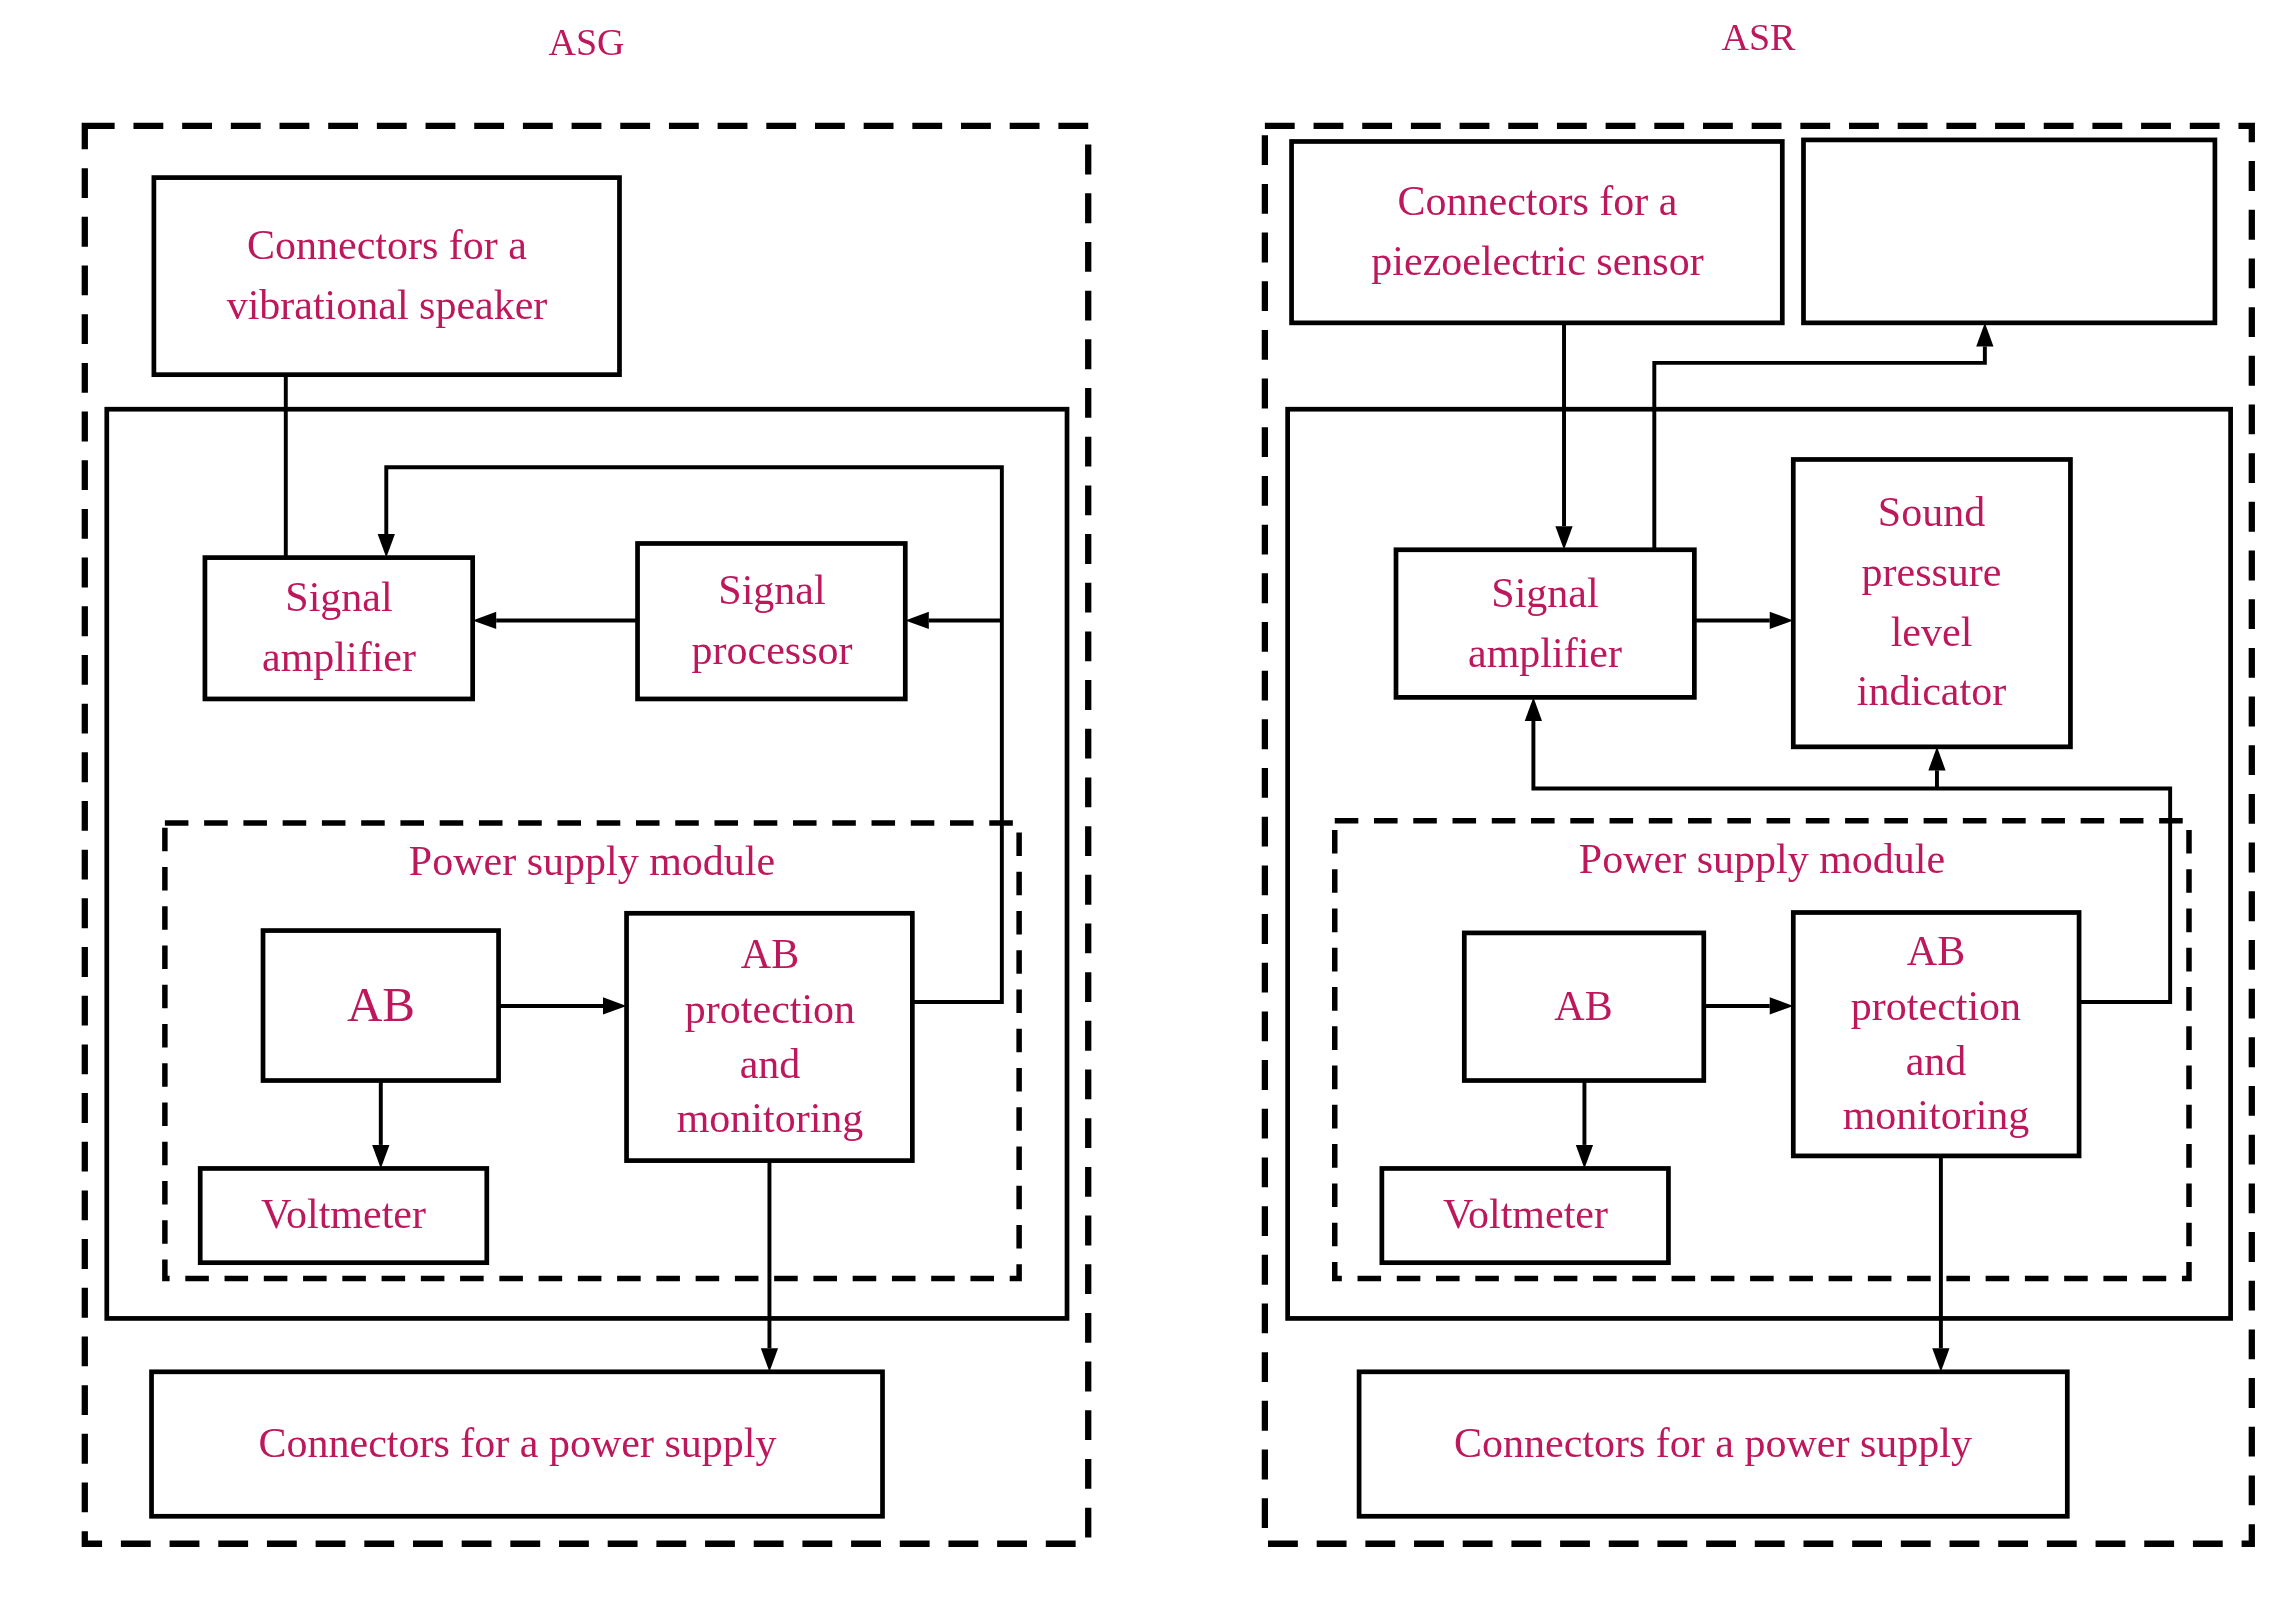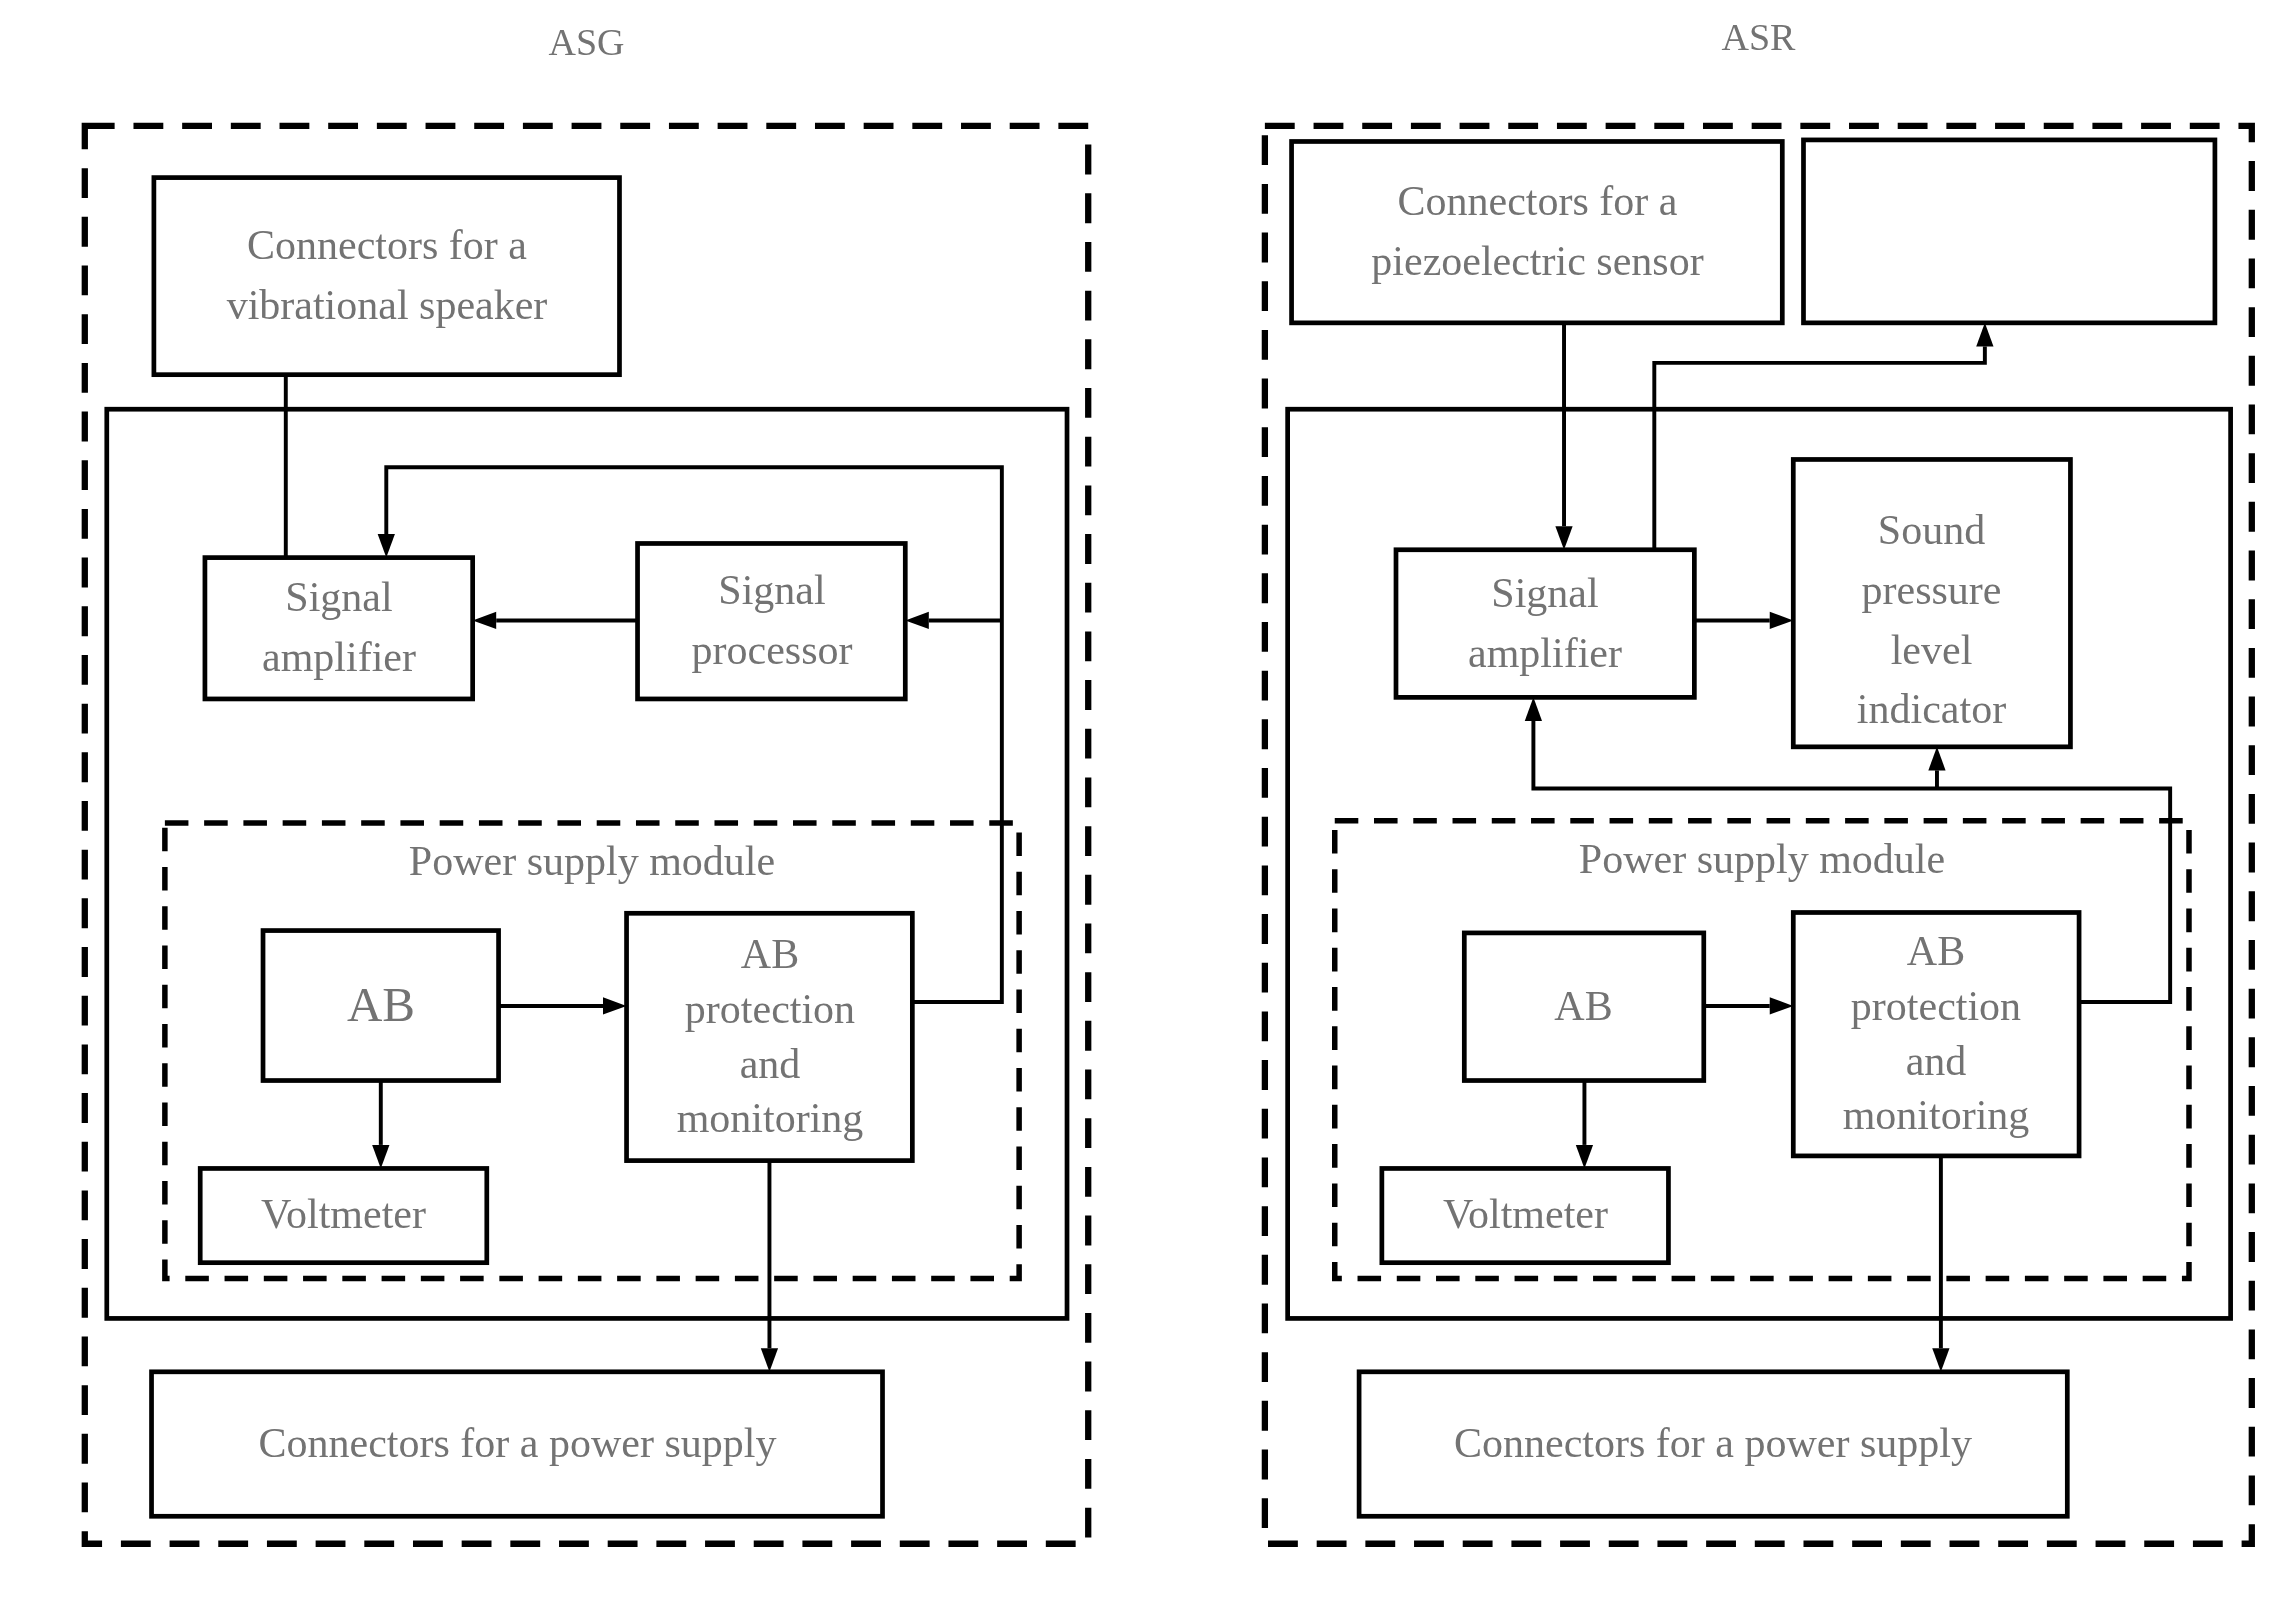--- a/index.html
+++ b/index.html
@@ -10,21 +10,21 @@
     overflow:hidden;
     font-family:"Liberation Serif","DejaVu Serif",serif;
   }
   .stage{position:absolute;left:0;top:0;width:2284px;height:1624px;}
   svg{position:absolute;left:0;top:0;}
   .label{
     position:absolute;
     display:flex;align-items:center;justify-content:center;
     text-align:center;
     white-space:pre-line;
-    color:#737373;
+    color:#be185d;
     font-size:42px;
     line-height:1.42;
     box-sizing:border-box;
     pointer-events:none;
   }
   .title{font-size:38px;line-height:1.1;}
   .tight{line-height:1.3;}
   .ab-large{font-size:49px;}
 </style>
 </head>
@@ -113,21 +113,21 @@
 and
 monitoring</div>
   <div class="label" style="left:200px;top:1168px;width:287px;height:94px;">Voltmeter</div>
   <div class="label" style="left:152px;top:1372px;width:731px;height:144px;">Connectors for a power supply</div>
 
   <div class="label title" style="left:1265px;top:6px;width:987px;height:63px;">ASR</div>
   <div class="label" style="left:1292px;top:141px;width:491px;height:181px;">Connectors for a
 piezoelectric sensor</div>
   <div class="label" style="left:1396px;top:550px;width:298px;height:148px;">Signal
 amplifier</div>
-  <div class="label" style="left:1793px;top:477px;width:277px;height:287px;">Sound
+  <div class="label" style="left:1793px;top:459px;width:277px;height:287px;">Sound
 pressure
 level
 indicator</div>
   <div class="label" style="left:1335px;top:827px;width:854px;height:66px;">Power supply module</div>
   <div class="label" style="left:1464px;top:933px;width:239px;height:148px;">AB</div>
   <div class="label tight" style="left:1793px;top:912px;width:286px;height:243px;">AB
 protection
 and
 monitoring</div>
   <div class="label" style="left:1382px;top:1168px;width:287px;height:94px;">Voltmeter</div>

